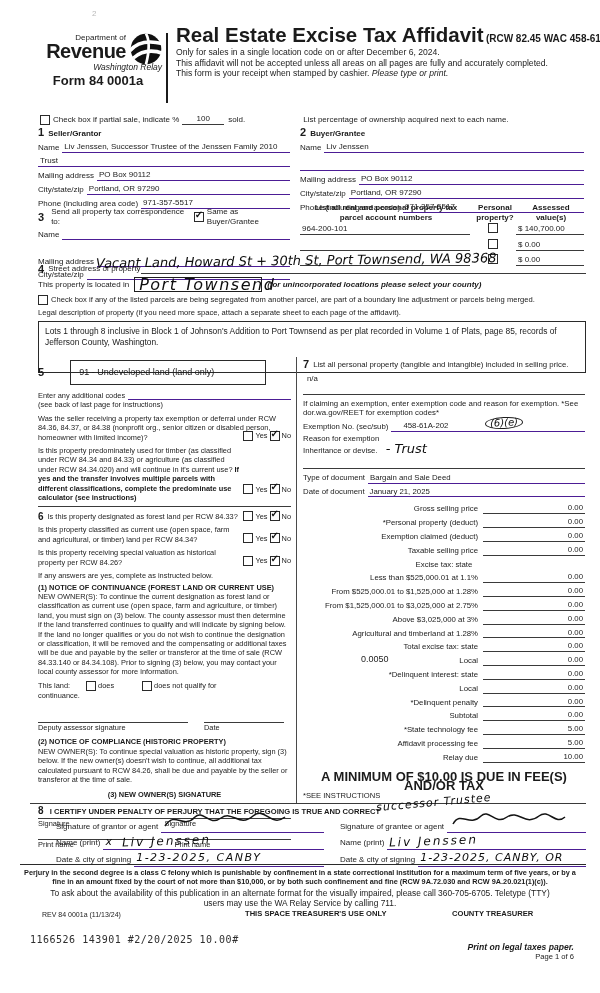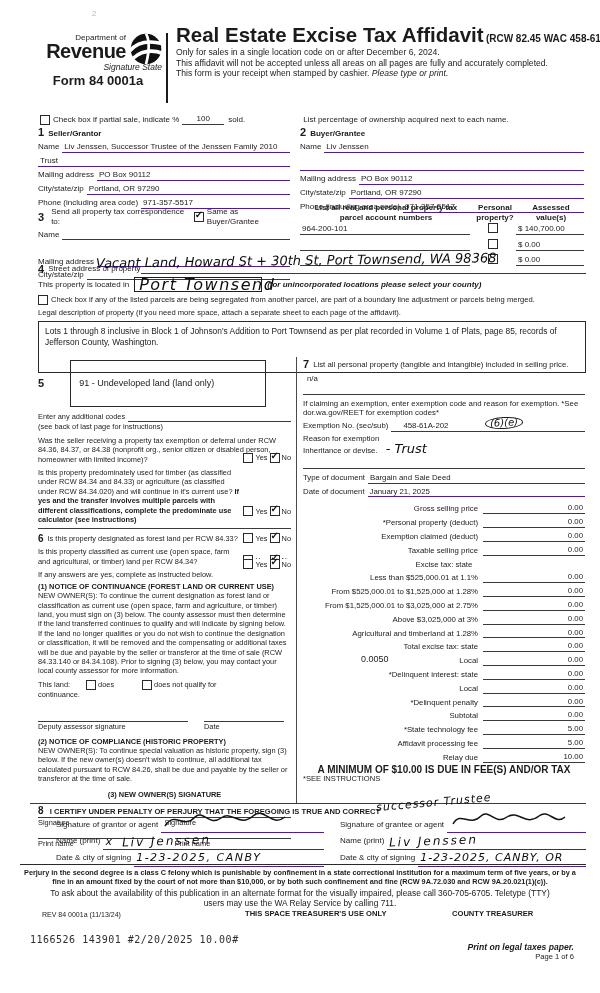--- a/index.html
+++ b/index.html
@@ -3,21 +3,21 @@
 <meta charset="utf-8">
 <style>
   html,body{margin:0;padding:0;background:#e8e8e8}
   .page{position:relative;width:600px;height:993px;background:#fff;overflow:hidden;
         font-family:"Liberation Sans",sans-serif;color:#1b1b1b;font-size:8px;line-height:10px}
   .abs{position:absolute}
   .b{font-weight:bold}
   .i{font-style:italic}
   .sep{border:none;border-top:1px solid #3a3a3a;margin:4px 0}
   .fill{border-bottom:1px solid #3a3a3a}
-  .frow{display:flex;align-items:flex-start;margin-top:3px}
+  .frow{display:flex;align-items:center;margin-top:3px}
   .frow .lbl{white-space:nowrap;padding-right:3px}
   .frow .val{flex:1;border-bottom:1px solid #4c1d95;padding:0 2px;white-space:nowrap;min-height:9px}
   .cb{display:inline-block;width:8px;height:8px;border:1px solid #2a2a2a;position:relative;
       vertical-align:-1px;background:#fff;flex:none}
   .cb.checked::after{content:"✓";position:absolute;left:0;top:-3px;font-size:10px;font-weight:bold;color:#111}
   .yn{white-space:nowrap;display:inline-flex;align-items:center;gap:2px}
   .secnum{font-weight:bold;font-size:11px;padding-right:4px}
   .hw{font-family:"DejaVu Sans",sans-serif;font-style:italic;color:#0d0d0d;white-space:nowrap}
   .qblock{position:relative;margin-top:4px}
   .qblock .yn{position:absolute;right:0;bottom:1px;background:#fff;padding-left:2px}
@@ -43,21 +43,21 @@
       <div class="b" style="font-size:20px;line-height:19px;letter-spacing:-0.5px">Revenue</div>
       <span class="abs" style="right:-2px;top:-2px">
         <svg width="36" height="36" viewBox="0 0 40 40">
           <circle cx="20" cy="20" r="17" fill="#101010"></circle>
           <path d="M2,22 Q14,8 38,14" stroke="#fff" stroke-width="4" fill="none"></path>
           <path d="M6,30 Q20,18 39,25" stroke="#fff" stroke-width="4" fill="none"></path>
           <path d="M20,3 Q26,14 20,37" stroke="#fff" stroke-width="3" fill="none"></path>
         </svg>
       </span>
     </div>
-    <div class="i" style="font-size:8.5px;margin-top:1px">Signature State</div>
+    <div class="i" style="font-size:8.5px;margin-top:1px">Washington Relay</div>
     <div class="b" style="font-size:13px;margin-top:4px;text-align:center">Form 84 0001a</div>
   </div>
 
   <div class="abs" style="left:166px;top:33px;width:1.5px;height:70px;background:#1b1b1b"></div>
 
   <div class="abs" style="left:176px;top:30px;width:414px">
     <div style="white-space:nowrap">
       <span class="b" style="font-size:20.5px">Real Estate Excise Tax Affidavit</span>
       <span class="b" style="font-size:10px">(RCW 82.45 WAC 458-61A)</span>
     </div>
@@ -186,21 +186,21 @@
     </div>
     <div style="margin-top:3px;font-size:7.6px">Legal description of property (if you need more space, attach a separate sheet to each page of the affidavit).</div>
     <div style="border:1px solid #2a2a2a;margin-top:3px;height:42px;padding:4px 6px;font-size:8.4px;line-height:11px">Lots 1 through 8 inclusive in Block 1 of Johnson's Addition to Port Townsend as per plat recorded in Volume 1 of Plats, page 85, records of Jefferson County, Washington.</div>
   </div>
 
   <div class="abs" style="left:296px;top:357px;width:1px;height:447px;background:#4a4a4a"></div>
 
   <div class="abs" id="leftcol" style="left:38px;top:360px;width:253px">
     <div style="display:flex;align-items:center">
       <span class="secnum">5</span>
-      <span style="border:1.2px solid #2a2a2a;margin-left:22px;padding:18px 8px;font-size:9px;width:178px">91 - Undeveloped land (land only)</span>
+      <span style="border:1.2px solid #2a2a2a;margin-left:22px;padding:7px 8px;font-size:9px;width:178px">91 - Undeveloped land (land only)</span>
     </div>
     <div class="frow" style="margin-top:5px">
         <span class="lbl">Enter any additional codes</span>
         <span class="val"></span>
       </div>
     <div>(see back of last page for instructions)</div>
 
     <div class="qblock">
       <span>Was the seller receiving a property tax exemption or deferral under RCW 84.36, 84.37, or 84.38 (nonprofit org., senior citizen or disabled person, homeowner with limited income)?</span>
       <span class="yn">
@@ -237,20 +237,21 @@
     <div class="qblock" style="padding-right:50px">
       <span>Is this property classified as current use (open space, farm and agricultural, or timber) land per RCW 84.34?</span>
       <span class="yn">
           <span class="cb"></span>
           <span>Yes</span>
           <span class="cb checked"></span>
           <span>No</span>
         </span>
     </div>
     <div class="qblock" style="padding-right:50px">
+      <span>Is this property receiving special valuation as historical property per RCW 84.26?</span>
       <span class="yn">
           <span class="cb"></span>
           <span>Yes</span>
           <span class="cb checked"></span>
           <span>No</span>
         </span>
     </div>
 
     <div style="margin-top:4px">If any answers are yes, complete as instructed below.</div>
     <div class="b" style="margin-top:2px">(1) NOTICE OF CONTINUANCE (FOREST LAND OR CURRENT USE)</div>
@@ -410,21 +411,21 @@
         </div>
       <div class="mrow">
           <span class="mlbl">Affidavit processing fee</span>
           <span class="mval">5.00</span>
         </div>
       <div class="mrow">
           <span class="mlbl">Relay due</span>
           <span class="mval">10.00</span>
         </div>
     </div>
-    <div class="b" style="text-align:center;margin-top:2px;font-size:10px">A MINIMUM OF $10.00 IS DUE IN FEE(S) AND/OR TAX</div>
+    <div class="b" style="text-align:center;margin-top:9px;font-size:13px">A MINIMUM OF $10.00 IS DUE IN FEE(S) AND/OR TAX</div>
     <div style="text-align:left;font-size:7.6px">*SEE INSTRUCTIONS</div>
   </div>
 
   <div class="abs" style="left:30px;top:803px;width:556px;border-top:1px solid #3a3a3a"></div>
 
   <div class="abs" style="left:38px;top:806px;width:548px">
     <div style="position:relative">
       <span class="secnum" style="font-size:10px">8</span>
       <span class="b" style="font-size:7.6px">I CERTIFY UNDER PENALTY OF PERJURY THAT THE FOREGOING IS TRUE AND CORRECT</span>
       <span class="hw abs" style="left:338px;top:-8px;font-size:11px;transform:rotate(-5deg);letter-spacing:1px">successor Trustee</span>

